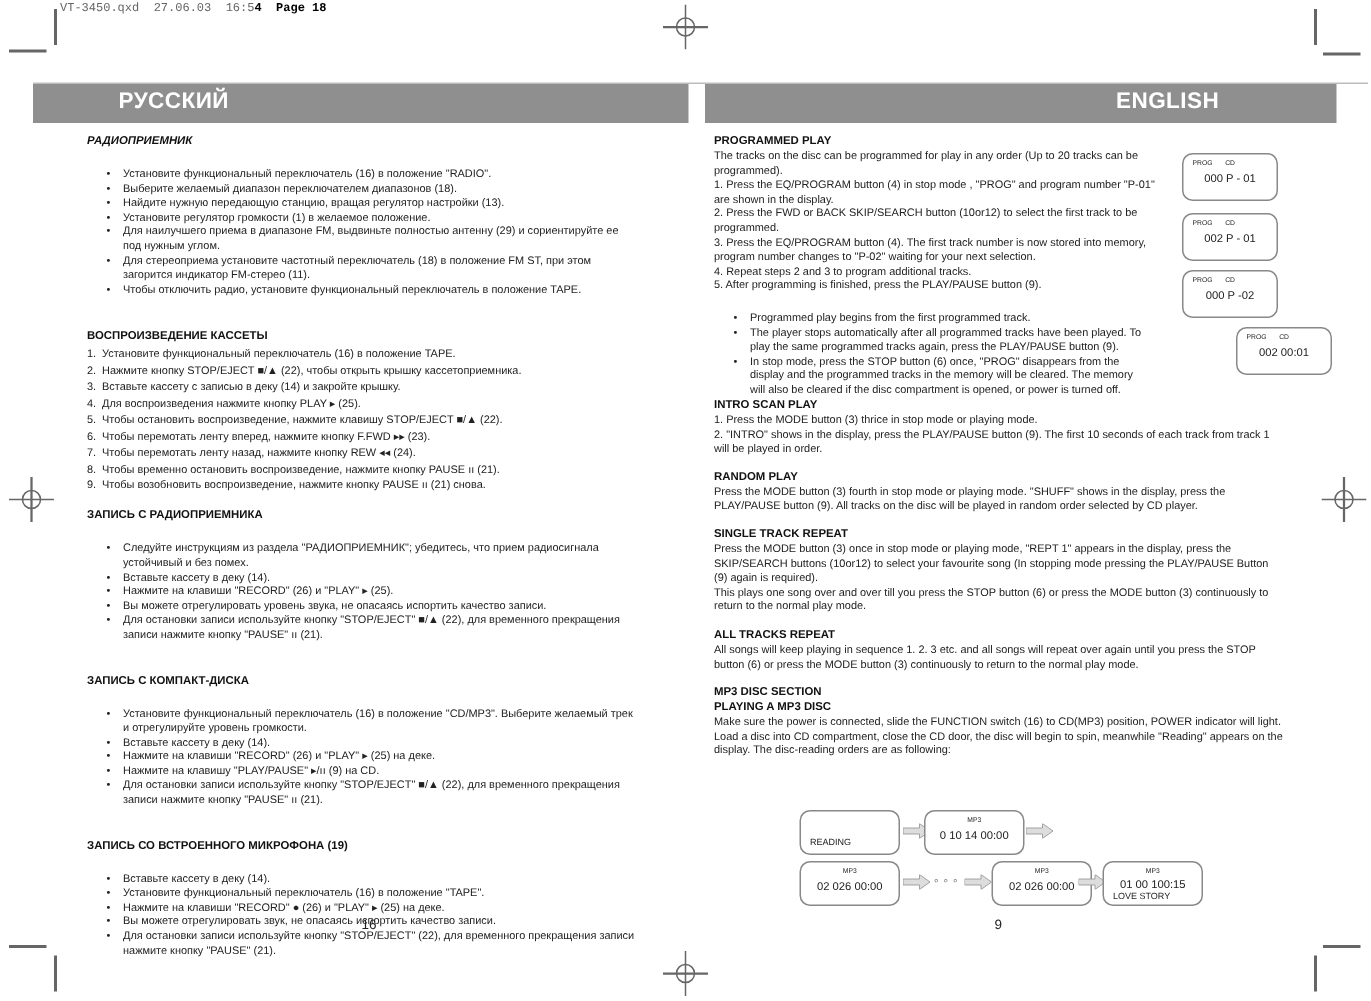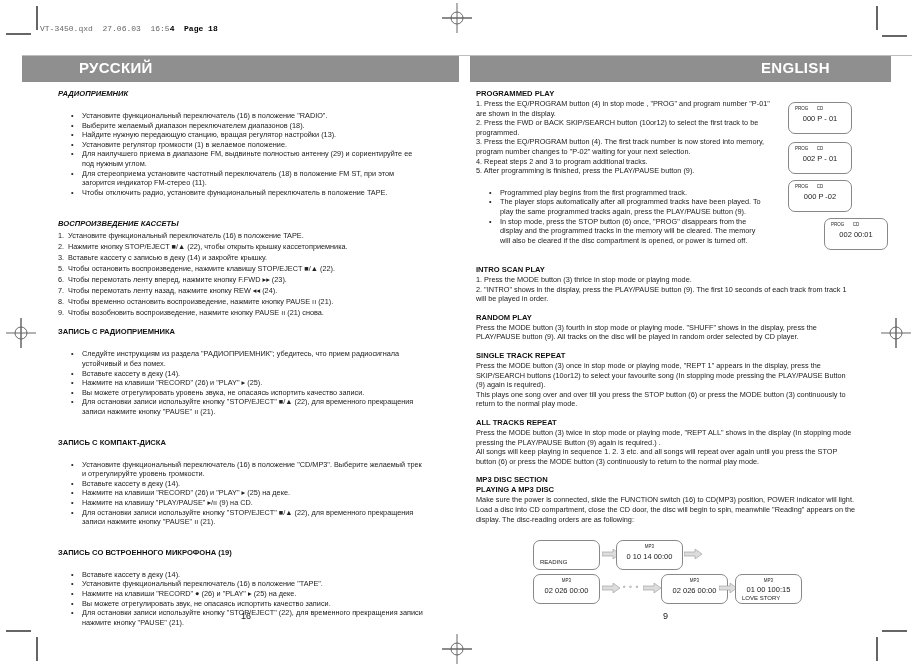--- a/index.html
+++ b/index.html
@@ -1,19 +1,19 @@
 <!DOCTYPE html>
 <html><head>
 <meta charset="utf-8">
 <style>
   html, body { margin:0; padding:0; background:#ffffff; }
   body { width:914px; height:667px; position:relative; overflow:hidden;
          font-family:"Liberation Sans", sans-serif; color:#222; }
   .abs { position:absolute; }
-  .slug { left:40px; top:24px; font-family:"Liberation Mono", monospace; font-size:8px; color:#666; white-space:pre; }
+  .slug { left:40px; top:1px; font-family:"Liberation Mono", monospace; font-size:8px; color:#666; white-space:pre; }
   .slug b { color:#000; font-weight:bold; }
   .mark { background:#666; position:absolute; }
   .reg { position:absolute; width:30px; height:30px; }
   .band { top:56px; height:26px; background:#8f8f8f; }
   .band-left { left:22px; width:437px; }
   .band-right { left:470px; width:421px; }
   .band-line { position:absolute; height:1px; background:#bdbdbd; }
   .band-title { position:absolute; top:59px; color:#fff; font-weight:bold; font-size:15px; letter-spacing:0.3px; }
   .col { position:absolute; font-size:7.3px; line-height:9.6px; color:#222; }
   .col-ru { left:58px; top:89px; width:378px; }
@@ -69,39 +69,40 @@
 <svg class="reg" style="left:881px;top:318px;" viewBox="0 0 30 30">
     <line x1="0" y1="15" x2="30" y2="15" stroke="#666" stroke-width="1"></line>
     <line x1="15" y1="0" x2="15" y2="30" stroke="#666" stroke-width="1.5"></line>
     <circle cx="15" cy="15" r="6" fill="none" stroke="#666" stroke-width="1"></circle>
   </svg>
 
 <div class="abs band band-left"></div>
 <div class="band-line" style="left:22px;top:55px;width:890px;"></div>
 <div class="abs band band-right"></div>
 <div class="band-title" style="left:79px;">РУССКИЙ</div>
-<div class="band-title" style="left:761px;">ENGLISH</div>
+<div class="band-title" style="left:744px;">ENGLISH</div>
 
 <div class="col col-ru">
   <h4 class="it">РАДИОПРИЕМНИК</h4>
   <ul>
     <li>Установите функциональный переключатель (16) в положение "RADIO".</li>
     <li>Выберите желаемый диапазон переключателем диапазонов (18).</li>
     <li>Найдите нужную передающую станцию, вращая регулятор настройки (13).</li>
     <li>Установите регулятор громкости (1) в желаемое положение.</li>
     <li>Для наилучшего приема в диапазоне FM, выдвиньте полностью антенну (29) и сориентируйте ее под нужным углом.</li>
     <li>Для стереоприема установите частотный переключатель (18) в положение FM ST, при этом загорится индикатор FM-стерео (11).</li>
     <li>Чтобы отключить радио, установите функциональный переключатель в положение TAPE.</li>
   </ul>
   <div class="gap"></div>
-  <h4 style="margin:1px 0 2px;font-style:italic;">ВОСПРОИЗВЕДЕНИЕ КАССЕТЫ</h4>
+  <h4 style="margin:1px 0 2px;">ВОСПРОИЗВЕДЕНИЕ КАССЕТЫ</h4>
   <ol>
     <li data-n="1">Установите функциональный переключатель (16) в положение TAPE.</li>
     <li data-n="2">Нажмите кнопку STOP/EJECT ■/▲ (22), чтобы открыть крышку кассетоприемника.</li>
     <li data-n="3">Вставьте кассету с записью в деку (14) и закройте крышку.</li>
+    <li data-n="4">Для воспроизведения нажмите кнопку PLAY ▸ (25).</li>
     <li data-n="5">Чтобы остановить воспроизведение, нажмите клавишу STOP/EJECT ■/▲ (22).</li>
     <li data-n="6">Чтобы перемотать ленту вперед, нажмите кнопку F.FWD ▸▸ (23).</li>
     <li data-n="7">Чтобы перемотать ленту назад, нажмите кнопку REW ◂◂ (24).</li>
     <li data-n="8">Чтобы временно остановить воспроизведение, нажмите кнопку PAUSE ıı (21).</li>
     <li data-n="9">Чтобы возобновить воспроизведение, нажмите кнопку PAUSE ıı (21) снова.</li>
   </ol>
   <div class="gap"></div>
   <h4>ЗАПИСЬ С РАДИОПРИЕМНИКА</h4>
   <ul>
     <li>Следуйте инструкциям из раздела "РАДИОПРИЕМНИК"; убедитесь, что прием радиосигнала устойчивый и без помех.</li>
@@ -126,20 +127,21 @@
     <li>Установите функциональный переключатель (16) в положение "TAPE".</li>
     <li>Нажмите на клавиши "RECORD" ● (26) и "PLAY" ▸ (25) на деке.</li>
     <li>Вы можете отрегулировать звук, не опасаясь испортить качество записи.</li>
     <li>Для остановки записи используйте кнопку "STOP/EJECT" (22), для временного прекращения записи нажмите кнопку "PAUSE" (21).</li>
   </ul>
 </div>
 <div class="pnum" style="left:241px;top:611px;">16</div>
 
 <div class="col col-en">
   <h4>PROGRAMMED PLAY</h4>
+  <p>The tracks on the disc can be programmed for play in any order (Up to 20 tracks can be programmed).</p>
   <p>1. Press the EQ/PROGRAM button (4) in stop mode , "PROG" and program number "P-01" are shown in the display.</p>
   <p>2. Press the FWD or BACK SKIP/SEARCH button (10or12) to select the first track to be programmed.</p>
   <p>3. Press the EQ/PROGRAM button (4). The first track number is now stored into memory, program number changes to "P-02" waiting for your next selection.</p>
   <p>4. Repeat steps 2 and 3 to program additional tracks.</p>
   <p>5. After programming is finished, press the PLAY/PAUSE button (9).</p>
   <ul>
     <li>Programmed play begins from the first programmed track.</li>
     <li>The player stops automatically after all programmed tracks have been played. To play the same programmed tracks again, press the PLAY/PAUSE button (9).</li>
     <li>In stop mode, press the STOP button (6) once, "PROG" disappears from the display and the programmed tracks in the memory will be cleared. The memory will also be cleared if the disc compartment is opened, or power is turned off.</li>
   </ul>
@@ -172,21 +174,20 @@
   <p>2. "INTRO" shows in the display, press the PLAY/PAUSE button (9). The first 10 seconds of each track from track 1 will be played in order.</p>
   <div class="gap"></div>
   <h4>RANDOM PLAY</h4>
   <p>Press the MODE button (3) fourth in stop mode or playing mode. "SHUFF" shows in the display, press the PLAY/PAUSE button (9). All tracks on the disc will be played in random order selected by CD player.</p>
   <div class="gap"></div>
   <h4>SINGLE TRACK REPEAT</h4>
   <p>Press the MODE button (3) once in stop mode or playing mode, "REPT 1" appears in the display, press the SKIP/SEARCH buttons (10or12) to select your favourite song (In stopping mode pressing the PLAY/PAUSE Button (9) again is required).</p>
   <p>This plays one song over and over till you press the STOP button (6) or press the MODE button (3) continuously to return to the normal play mode.</p>
   <div class="gap"></div>
   <h4>ALL TRACKS REPEAT</h4>
-  <p>Press the MODE button (3) twice in stop mode or playing mode, "REPT  ALL" shows in the display (In stopping mode pressing the PLAY/PAUSE Button (9) again is required.) .</p>
   <p>All songs will keep playing in sequence 1. 2. 3 etc. and all songs will repeat over again until you press the STOP button (6) or press the MODE button (3) continuously to return to the normal play mode.</p>
   <div class="gap"></div>
   <h4>MP3 DISC SECTION</h4>
   <h4>PLAYING A MP3 DISC</h4>
   <p>Make sure the power is connected, slide the FUNCTION switch (16) to CD(MP3) position, POWER indicator will light. Load a disc into CD compartment, close the CD door, the disc will begin to spin, meanwhile "Reading" appears on the display. The disc-reading orders are as following:</p>
 </div>
 
 <div class="lcd" style="left:533px;top:540px;width:65px;height:28px;">
   <span class="bl">READING</span>
 </div>

